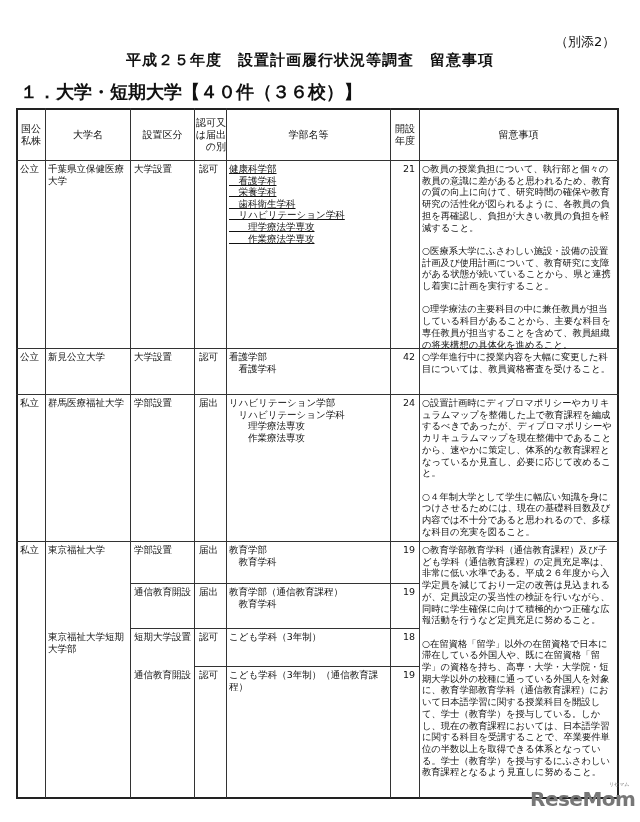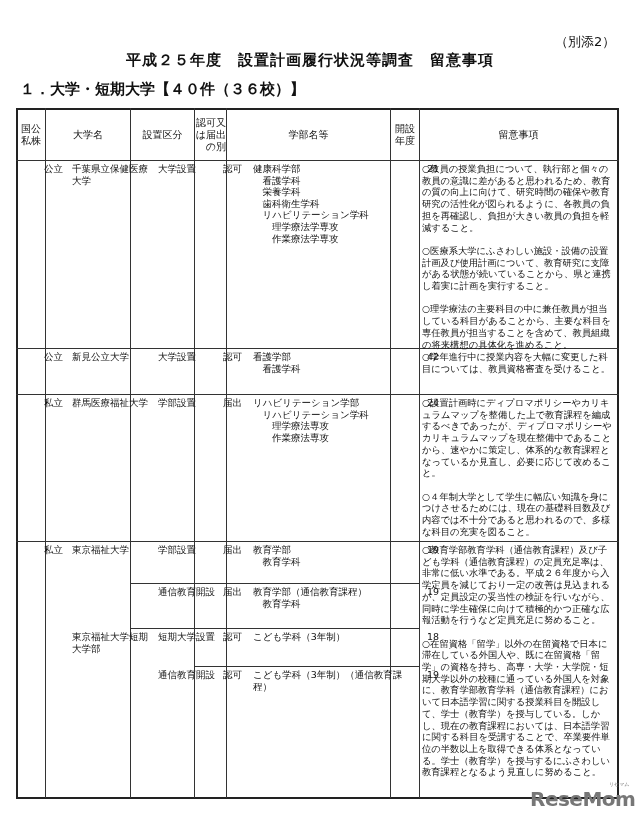--- a/index.html
+++ b/index.html
@@ -1,27 +1,27 @@
 <!DOCTYPE html>
 <html><head>
 <meta charset="utf-8">
 <style>
   html, body { margin:0; padding:0; background:#fff; }
   body { width:640px; height:822px; position:relative; overflow:hidden;
          font-family:"DejaVu Sans", sans-serif; color:#111; }
   .abs { position:absolute; }
   .annex { left:555px; top:33px; font-size:13px; }
   .title { left:0; width:620px; top:51px; text-align:center; font-size:15px; font-weight:bold; letter-spacing:1px; }
-  .section { left:20px; top:80px; font-size:15px; font-weight:bold; }
+  .section { left:20px; top:80px; font-size:18px; font-weight:bold; }
   .vl { position:absolute; width:1px; background:#333; }
   .hl { position:absolute; height:1px; background:#333; }
   .thick-v { width:2px; background:#222; }
   .thick-h { height:2px; background:#222; }
   .th { position:absolute; font-size:10px; display:flex; align-items:center; justify-content:center; text-align:center; line-height:12px; }
-  .cell { position:absolute; font-size:9.5px; line-height:11.6px; white-space:pre-wrap;margin-left:24px; }
+  .cell { position:absolute; font-size:9.5px; line-height:11.6px; white-space:pre-wrap; }
   .num { text-align:right; }
   .note { position:absolute; font-size:9.3px; line-height:11.7px; width:193px; }
   .note p { margin:0 0 11.7px 0; }
   .wm { position:absolute; left:530px; top:787px; font-family:"DejaVu Sans", sans-serif; font-weight:bold;
         font-size:20px; color:#777; letter-spacing:-0.5px; }
   .wm small { position:absolute; right:6px; top:-6px; font-size:5px; font-weight:normal; letter-spacing:0; }
 </style>
 </head>
 <body>
 
@@ -61,21 +61,21 @@
   <div class="th" style="left:195px; top:110px; width:31px; height:50px; font-size:10px;text-align:right;">認可又は届出の別</div>
   <div class="th" style="left:227px; top:110px; width:163px; height:50px;">学部名等</div>
   <div class="th" style="left:391px; top:110px; width:28px; height:50px;">開設年度</div>
   <div class="th" style="left:420px; top:110px; width:197px; height:50px;">留意事項</div>
 
   <div>
     <div class="cell" style="left:20px; top:163px;">公立</div>
     <div class="cell" style="left:48px; top:163px; width:80px;">千葉県立保健医療大学</div>
     <div class="cell" style="left:134px; top:163px;">大学設置</div>
     <div class="cell" style="left:199px; top:163px;">認可</div>
-    <div class="cell" style="left:229px; top:163px;">健康科学部
+    <div class="cell" style="left:229px; top:163px;text-decoration:underline;">健康科学部
 　看護学科
 　栄養学科
 　歯科衛生学科
 　リハビリテーション学科
 　　理学療法学専攻
 　　作業療法学専攻</div>
     <div class="cell num" style="left:391px; top:163px; width:24px;">21</div>
     <div class="note" style="left:422px; top:163px;">
       <p>○教員の授業負担について、執行部と個々の教員の意識に差があると思われるため、教育の質の向上に向けて、研究時間の確保や教育研究の活性化が図られるように、各教員の負担を再確認し、負担が大きい教員の負担を軽減すること。</p>
       <p>○医療系大学にふさわしい施設・設備の設置計画及び使用計画について、教育研究に支障がある状態が続いていることから、県と連携し着実に計画を実行すること。</p>

